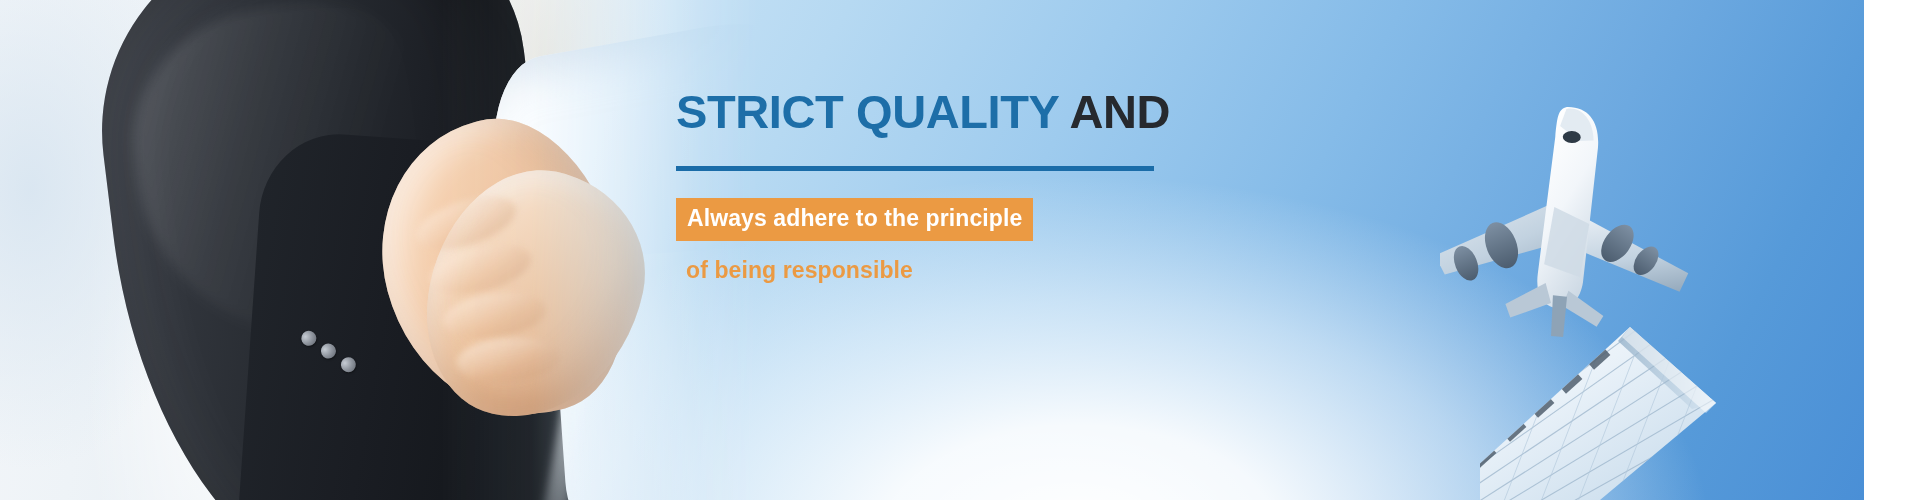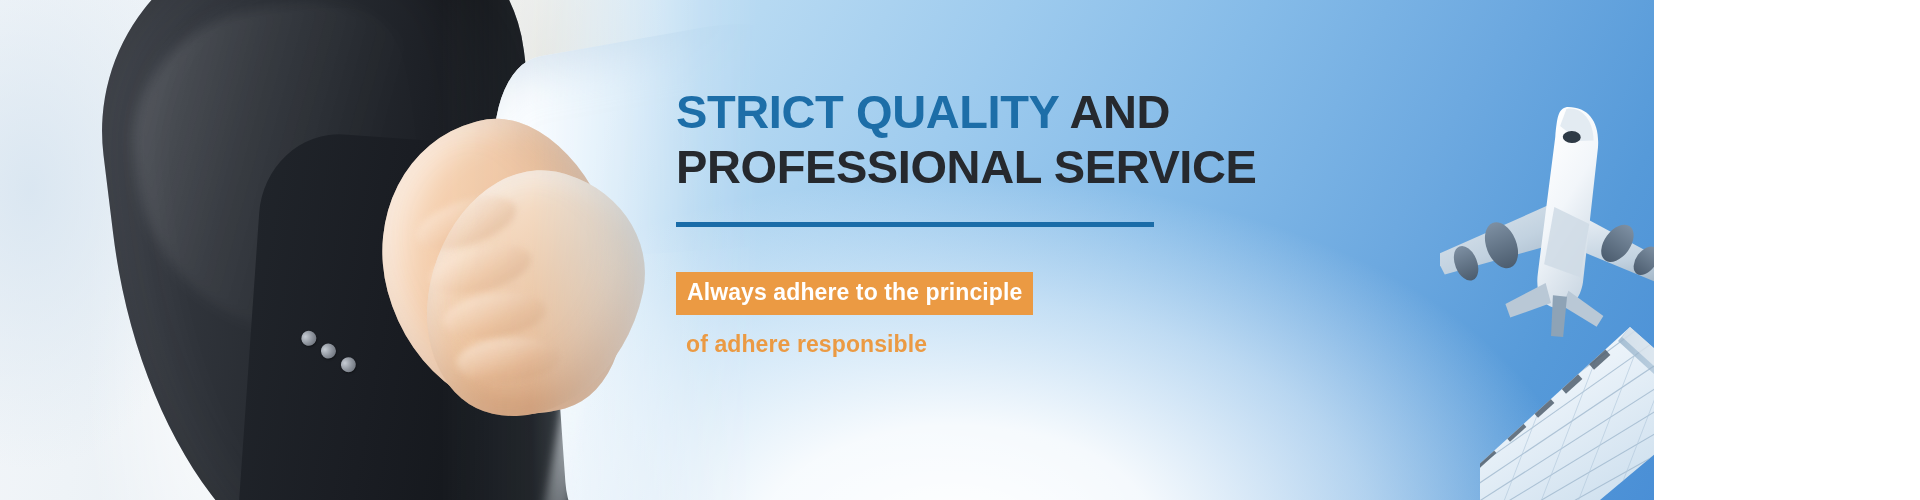--- a/index.html
+++ b/index.html
@@ -4,21 +4,21 @@
 <style>
   * { margin:0; padding:0; box-sizing:border-box; }
   html, body {
     width:1920px; height:500px;
     overflow:hidden;
     font-family:"Liberation Sans", sans-serif;
   }
 
   #banner {
     position:relative;
-    width:1654px; height:500px;
+    width:1864px; height:500px;
     overflow:hidden;
     background:
       radial-gradient(ellipse 900px 520px at 58% 108%, #ffffff 0%, rgba(255,255,255,0.92) 22%, rgba(244,250,254,0.55) 46%, rgba(226,242,252,0) 70%),
       linear-gradient(118deg,
         #eaf4fb 0%,
         #dcecf9 14%,
         #cbe4f6 27%,
         #b6d9f2 40%,
         #9ecbee 53%,
         #85bbe8 66%,
@@ -172,21 +172,21 @@
     white-space:nowrap;
   }
   .headline .hl-blue { color:#1d6ea8; }
 
   .rule {
     width:478px; height:5px;
     background:#1a6ca8;
     margin-top:27px;
   }
 
-  .tag-wrap { margin-top:45px; }
+  .tag-wrap { margin-top:27px; }
   .tag-hl {
     display:inline-block;
     background:#eb9a43;
     color:#ffffff;
     font-size:23px;
     font-weight:600;
     line-height:1;
     padding:9px 11px 11px 11px;
     letter-spacing:0.1px;
   }
@@ -319,24 +319,23 @@
       <path d="M150 42 L236 118 L226 128 L142 52 Z" fill="#ffffff" opacity="0.5"></path>
     </svg>
   </div>
 
   <div class="copy">
 
     <div class="headline">
       <span class="hl-blue">STRICT QUALITY</span><span> AND</span>
     </div>
 
-    <div class="headline">PROFESSIONAL SERVICE</div>
 
     <div class="rule"></div>
 
     <div class="tag-wrap">
       <div><span class="tag-hl">Always adhere to the principle</span></div>
-      <div class="tag-line">of adhere responsible</div>
+      <div class="tag-line">of being responsible</div>
     </div>
 
   </div>
 
 </div>
 
 </body></html>

